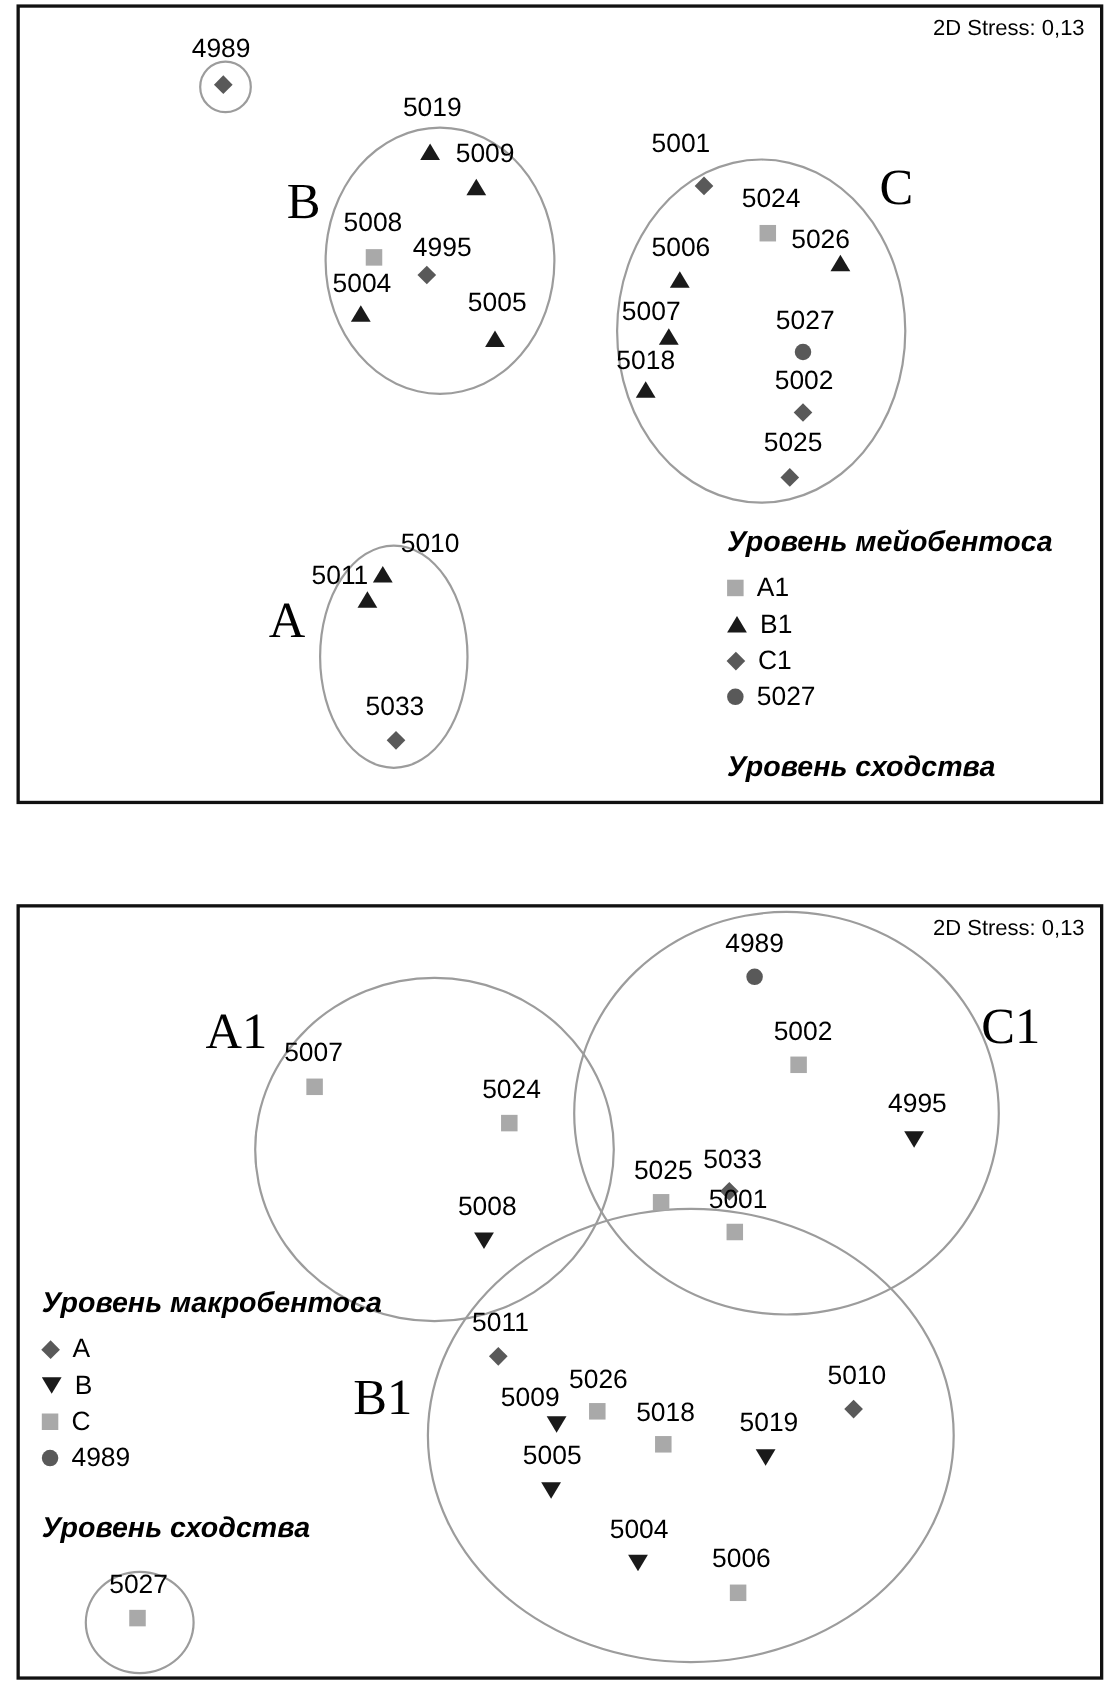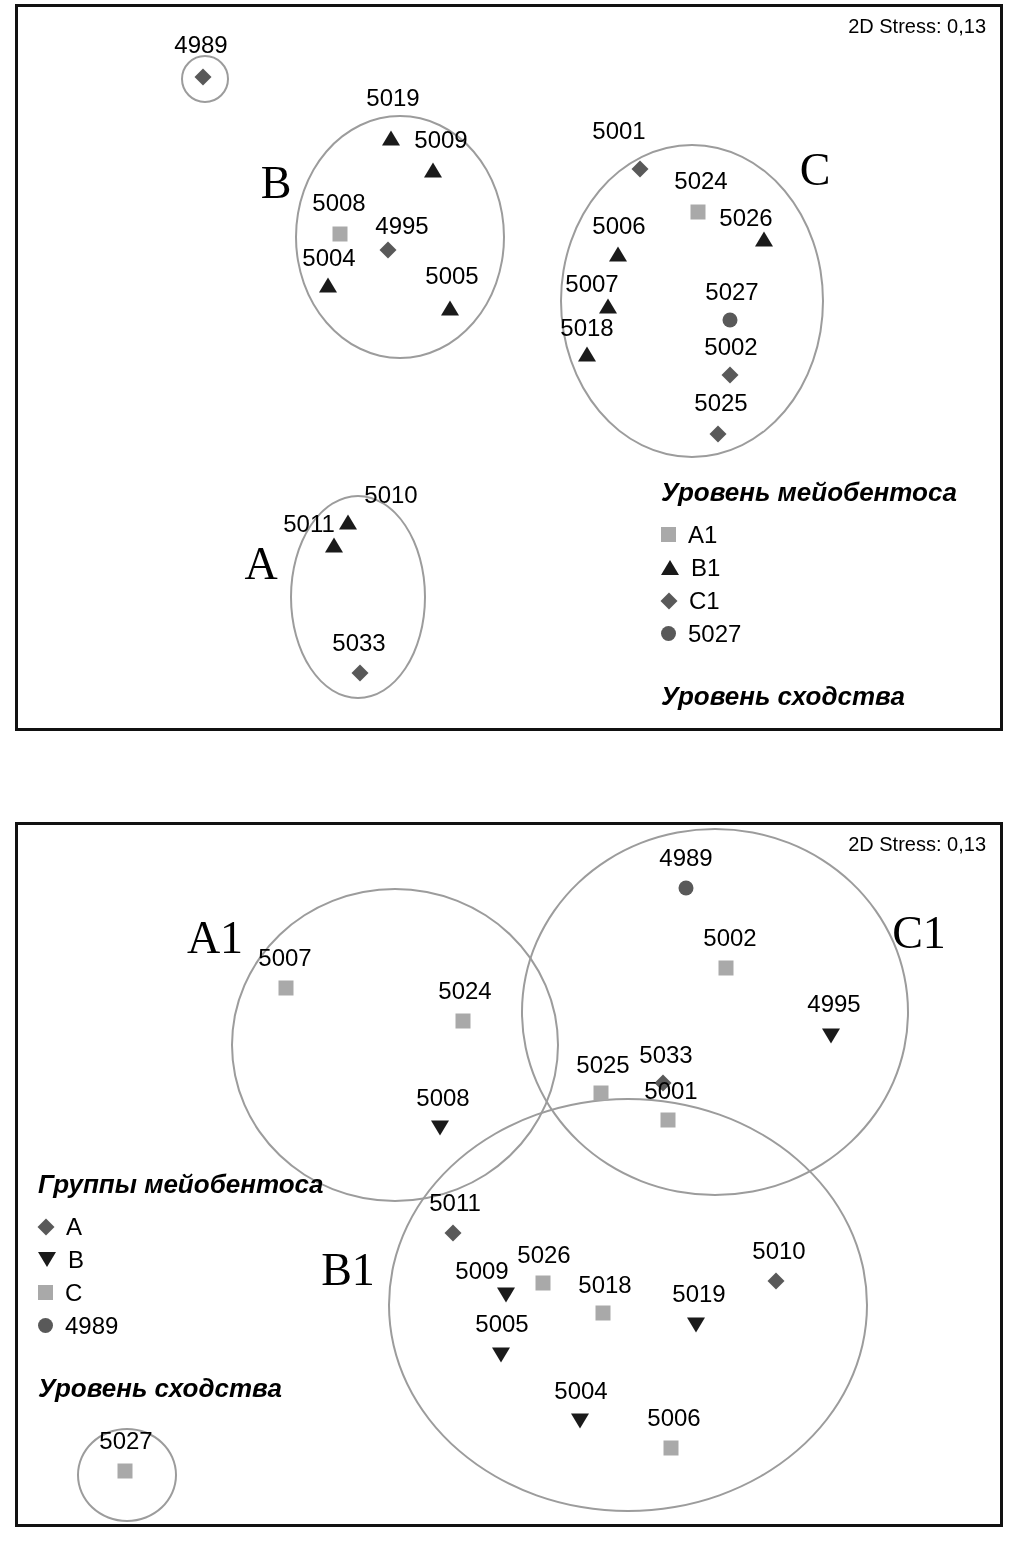--- a/index.html
+++ b/index.html
@@ -152,21 +152,21 @@
       <div class="marker sym-triangle-down" style="left: 483px; top: 530px; border-top-color: rgb(26, 26, 26);"></div>
       <div class="pt-label" style="left: 484px; top: 499px;">5005</div>
       <div class="marker sym-triangle-down" style="left: 562px; top: 596px; border-top-color: rgb(26, 26, 26);"></div>
       <div class="pt-label" style="left: 563px; top: 566px;">5004</div>
       <div class="marker sym-square" style="left: 653px; top: 623px; background-color: rgb(169, 169, 169);"></div>
       <div class="pt-label" style="left: 656px; top: 593px;">5006</div>
       <div class="marker sym-square" style="left: 107px; top: 646px; background-color: rgb(169, 169, 169);"></div>
       <div class="pt-label" style="left: 108px; top: 616px;">5027</div>
     </div>
   <div class="legend" style="left: 20px; top: 344px;">
-    <div class="legend-title">Группы мейобентоса</div>
+    <div class="legend-title">Уровень макробентоса</div>
     <div class="legend-items">
         <div class="legend-row">
           <span class="legend-sym sym-diamond" style="background-color: rgb(89, 89, 89);"></span>
           <span class="legend-label">A</span>
         </div>
         <div class="legend-row">
           <span class="legend-sym sym-triangle-down" style="border-top-color: rgb(26, 26, 26);"></span>
           <span class="legend-label">B</span>
         </div>
         <div class="legend-row">

